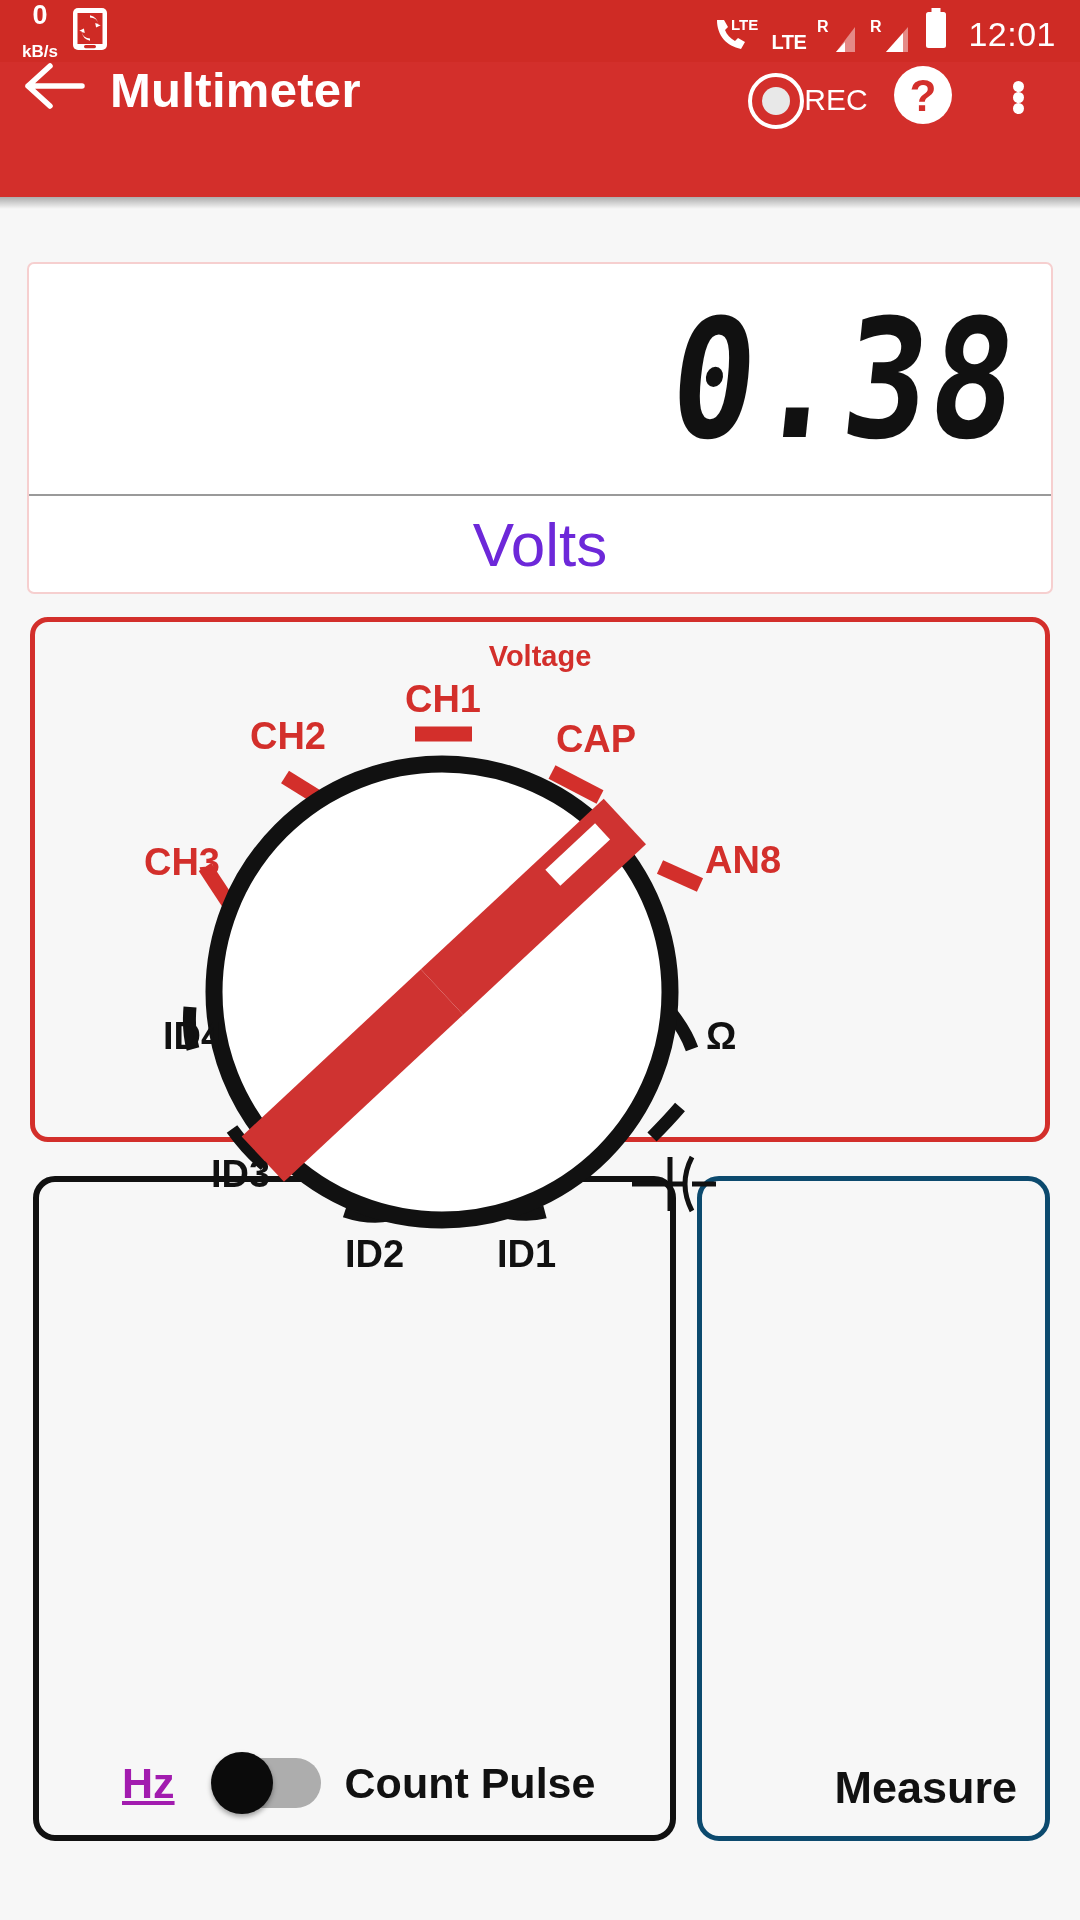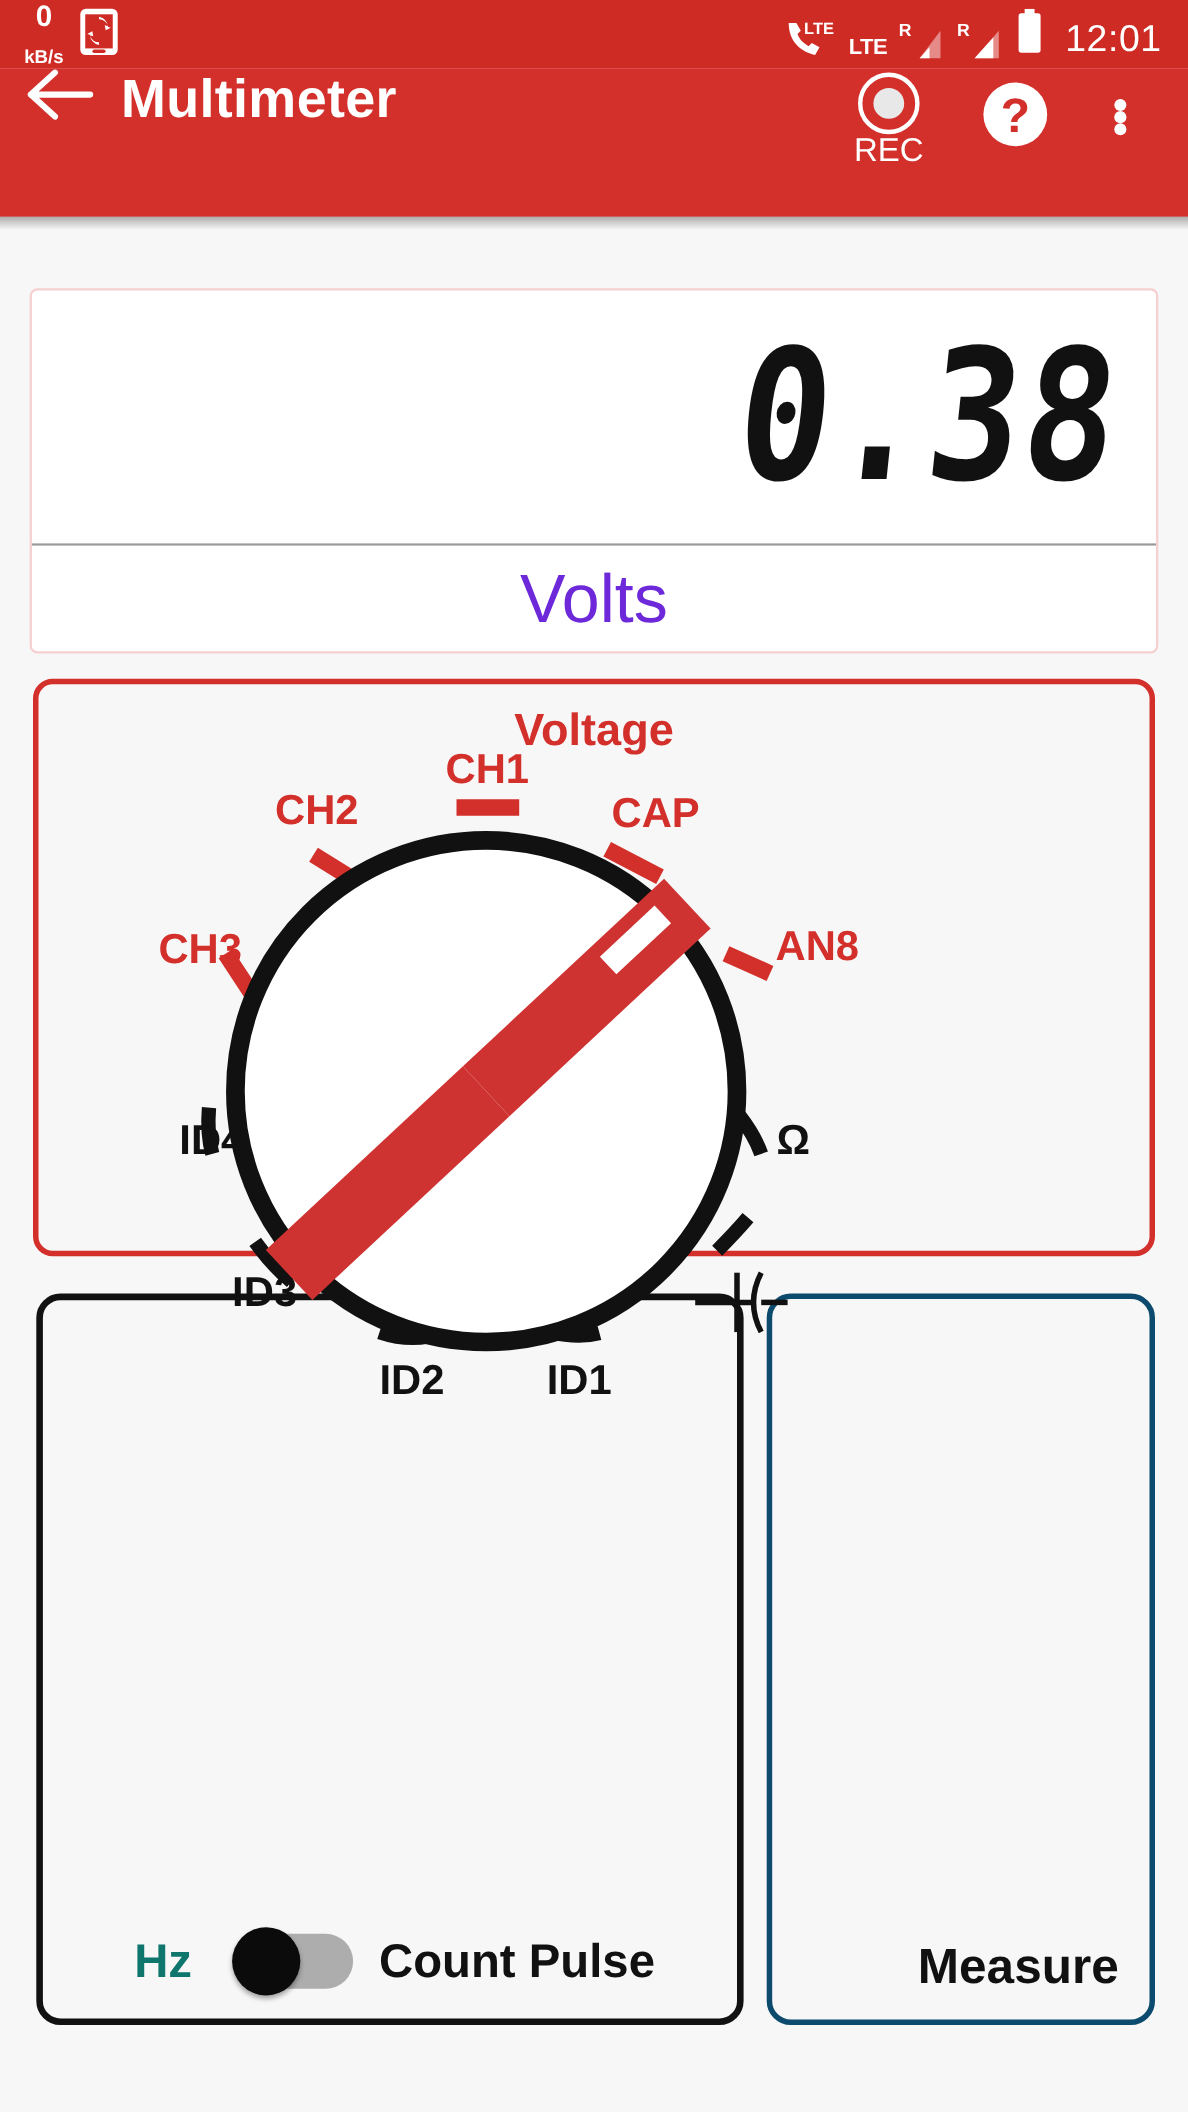--- a/index.html
+++ b/index.html
@@ -30,21 +30,21 @@
   
   .appbar{
     position:absolute; left:0; top:62px; width:1080px; height:135px;
     background:#d32f2b; color:#fff;
     display:flex; align-items:flex-start;
   }
   .back-btn{ width:110px; display:flex; justify-content:center; align-items:center; }
   .app-title{ font-size:49px; font-weight:bold; letter-spacing:.3px; }
   .appbar-actions{ margin-left:auto; display:flex; align-items:center; gap:0; padding-right:22px; }
   .rec-btn{
-    width:120px; display:flex; flex-direction:column;
+    width:120px; display:flex; flex-direction:row;
     align-items:center; justify-content:center; position:relative; top:4px;
   }
   .rec-circle{
     width:56px; height:56px; border-radius:50%;
     border:4px solid #fff; display:flex; align-items:center; justify-content:center;
   }
   .rec-dot{ width:28px; height:28px; border-radius:50%; background:#e8e8e8; }
   .rec-label{ font-size:30px; font-weight:500; margin-top:-2px; }
   .help-btn{ width:110px; display:flex; justify-content:center; align-items:center; }
   .menu-btn{ width:80px; display:flex; flex-direction:column; align-items:center; gap:9px; }
@@ -75,21 +75,21 @@
   }
   .lcd-unit-row{ flex:1; display:flex; align-items:center; justify-content:center; }
   .lcd-unit{ font-size:62px; color:#6d28d9; }
 
   
   .panel-voltage{
     position:absolute; left:30px; top:617px; width:1020px; height:525px;
     border:5px solid #d32f2b; border-radius:18px; background:#f7f7f7;
   }
   .panel-voltage .panel-title{
-    text-align:center; color:#d32f2b; font-size:41px; font-weight:bold;
+    text-align:center; color:#d32f2b; font-size:29px; font-weight:bold;
     margin-top:18px;
   }
 
   
   .panel-count{
     position:absolute; left:33px; top:1176px; width:643px; height:665px;
     border:6px solid #111; border-radius:22px; background:#f7f7f7;
   }
   .panel-measure{
     position:absolute; left:697px; top:1176px; width:353px; height:665px;
@@ -98,21 +98,21 @@
   .measure-label{
     position:absolute; right:28px; bottom:22px;
     font-size:45px; font-weight:bold; color:#111;
   }
 
   
   .count-row{
     position:absolute; left:0; bottom:24px; width:100%;
     display:flex; align-items:center;
   }
-  .hz-label{ font-size:43px; font-weight:bold; color:#0f766e; margin-left:83px; }
+  .hz-label{ font-size:43px; font-weight:bold; color:#a21caf; margin-left:83px;text-decoration:underline; }
   .toggle{
     position:relative; width:110px; height:56px; margin-left:36px;
     display:flex; align-items:center;
   }
   .toggle .track{
     position:absolute; right:0; width:86px; height:50px; border-radius:25px;
     background:#adadad;
   }
   .toggle .thumb{
     position:absolute; left:0; width:62px; height:62px; border-radius:50%;

